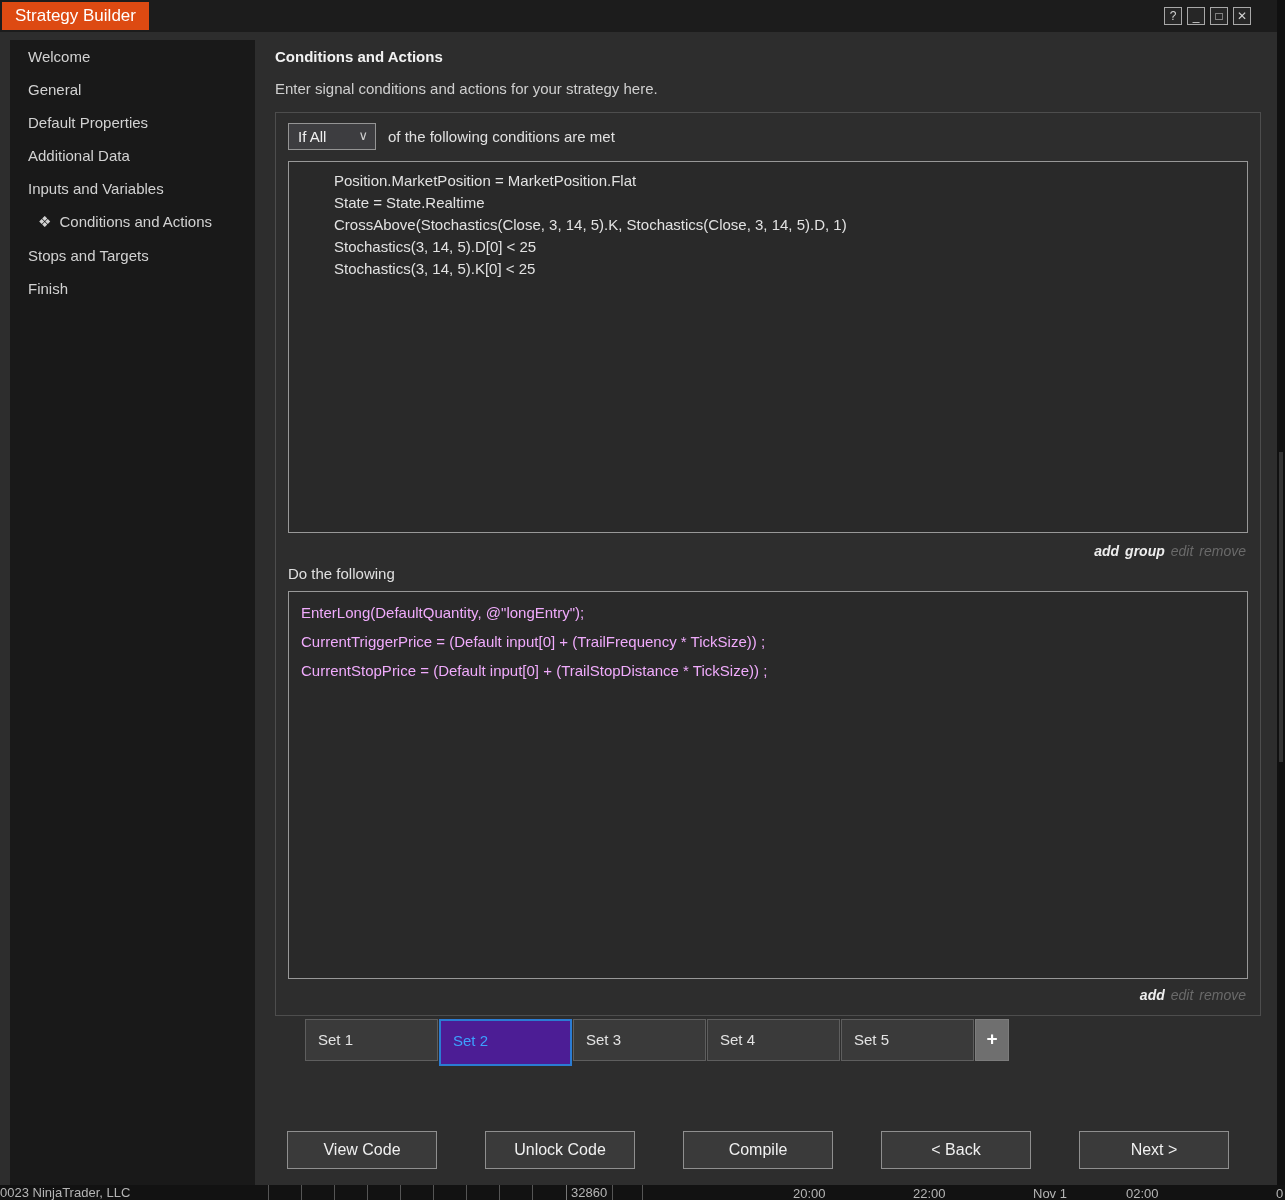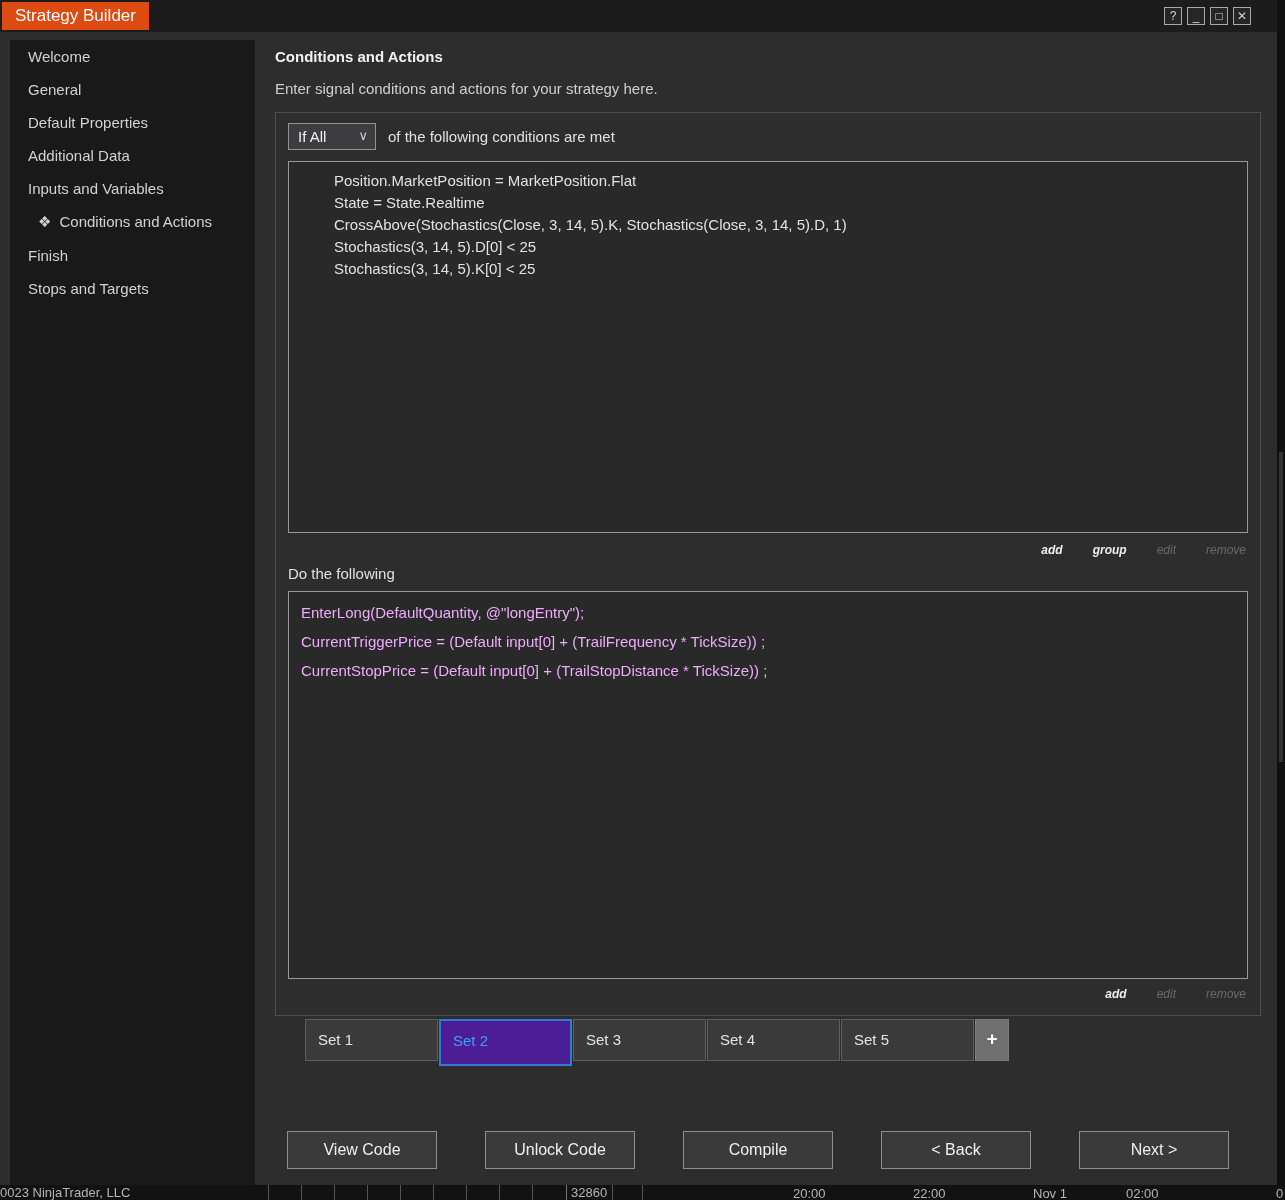--- a/index.html
+++ b/index.html
@@ -36,21 +36,21 @@
   .dd-suffix { position:absolute; left:112px; top:15px; font-size:15px; color:#e0e0e0; }
 
   .listbox { position:absolute; left:12px; width:960px; background:#292929; border:1px solid #989898; overflow:hidden; }
   .cond-box { top:48px; height:372px; }
   .act-box  { top:478px; height:388px; }
   .cond-box .row { padding-left:45px; line-height:22px; font-size:15px; color:#e2e2e2; }
   .cond-box .rows { padding-top:8px; }
   .act-box .row { padding-left:12px; line-height:29px; font-size:15px; color:#f0abfc; }
   .act-box .rows { padding-top:6px; }
 
-  .links { position:absolute; right:14px; display:flex; gap:30px; font-size:12px; font-style:italic; }
+  .links { position:absolute; right:14px; display:flex; gap:6px; font-size:14px; font-style:italic; }
   .links1 { top:430px; }
   .links2 { top:874px; }
   .lnk { color:#ededed; font-weight:bold; }
   .lnk.disabled { color:#6a6a6a; font-weight:normal; }
   .do-label { position:absolute; left:12px; top:452px; font-size:15px; color:#e0e0e0; }
 
   
   .tabs { position:absolute; left:305px; top:1019px; display:flex; align-items:flex-start; }
   .tab { width:133px; height:42px; background:#3a3a3a; border:1px solid #5e5e5e; margin-right:1px;
          font-size:15px; color:#e3e3e3; padding:11px 0 0 12px; }
@@ -98,22 +98,22 @@
 
     <div class="sidebar">
       <div class="side-item">Welcome</div>
       <div class="side-item">General</div>
       <div class="side-item">Default Properties</div>
       <div class="side-item">Additional Data</div>
       <div class="side-item">Inputs and Variables</div>
       <div class="side-item active">
         <span class="bullet">❖</span><span>Conditions and Actions</span>
       </div>
+      <div class="side-item">Stops and Targets</div>
       <div class="side-item">Finish</div>
-      <div class="side-item">Stops and Targets</div>
     </div>
 
     <div class="page-title">Conditions and Actions</div>
     <div class="page-sub">Enter signal conditions and actions for your strategy here.</div>
 
     <div class="groupbox">
 
       <div class="dd">
         <span class="dd-val">If All</span>
         <span class="chev">∨</span>

